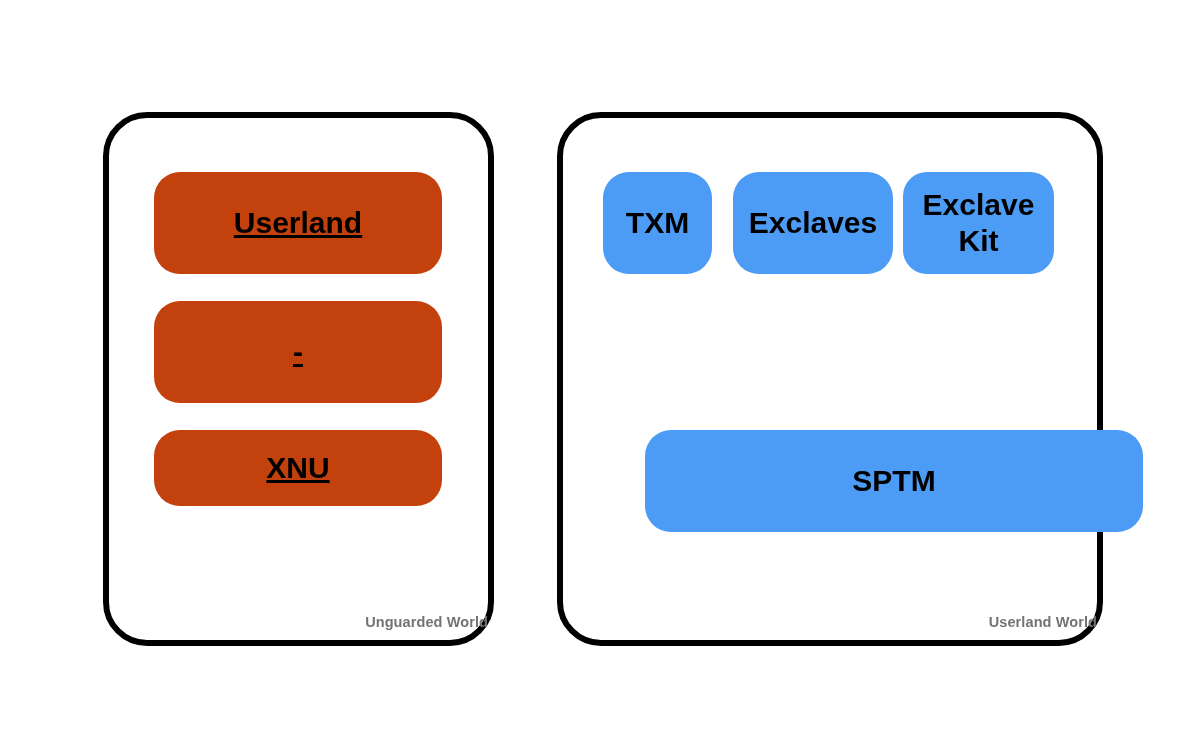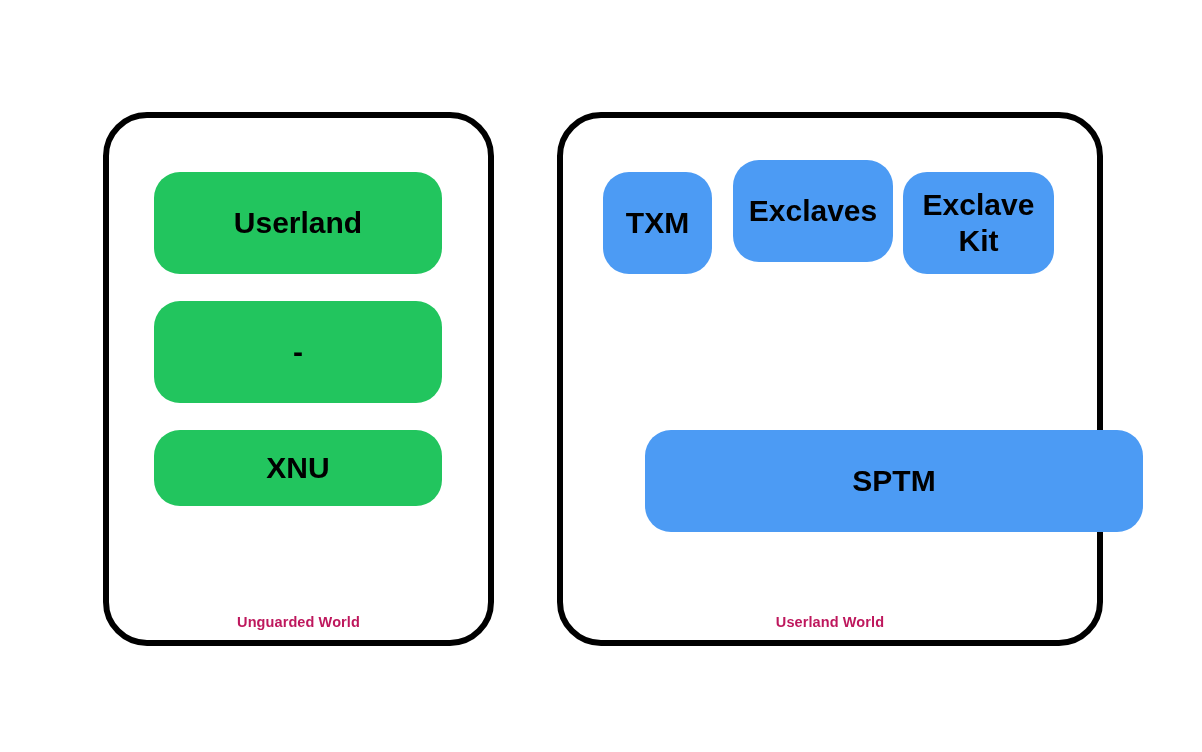--- a/index.html
+++ b/index.html
@@ -49,45 +49,45 @@
     top: 112px;
     width: 546px;
     height: 534px;
   }
 
   .panel-footer-label {
     position: absolute;
     left: 0;
     right: 0;
     bottom: 9px;
-    text-align: center;
+    text-align: right;
     font-size: 14.5px;
     font-weight: bold;
-    color: #be185d;
+    color: #737373;
     letter-spacing: 0.1px;
     line-height: 18px;
   }
 
   
   .comp-box {
     position: absolute;
     box-sizing: border-box;
     display: flex;
     align-items: center;
     justify-content: center;
     text-align: center;
     color: #000000;
     font-weight: bold;
     font-size: 30px;
     line-height: 36px;
     border-radius: 26px;
     padding: 2px 6px;
   }
 
-  .comp-box.orange { background: #22c55e; }
+  .comp-box.orange { background: #c2410c; text-decoration: underline; }
   .comp-box.blue   { background: #4c9bf4; }
 
   
   #box-userland {
     left: 154px;
     top: 172px;
     width: 288px;
     height: 102px;
   }
   #box-dash {
@@ -105,21 +105,21 @@
 
   
   #box-txm {
     left: 603px;
     top: 172px;
     width: 109px;
     height: 102px;
   }
   #box-exclaves {
     left: 733px;
-    top: 160px;
+    top: 172px;
     width: 160px;
     height: 102px;
   }
   #box-exclave-kit {
     left: 903px;
     top: 172px;
     width: 151px;
     height: 102px;
     border-radius: 24px;
   }

